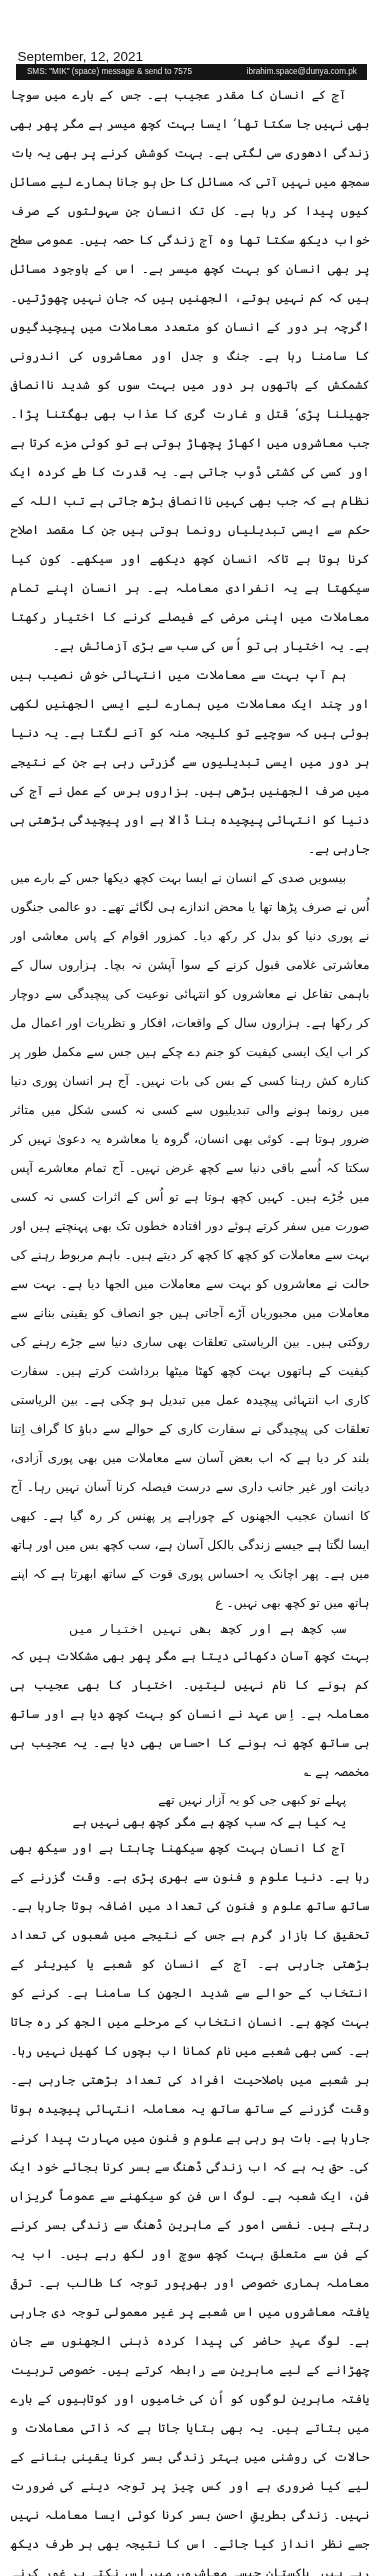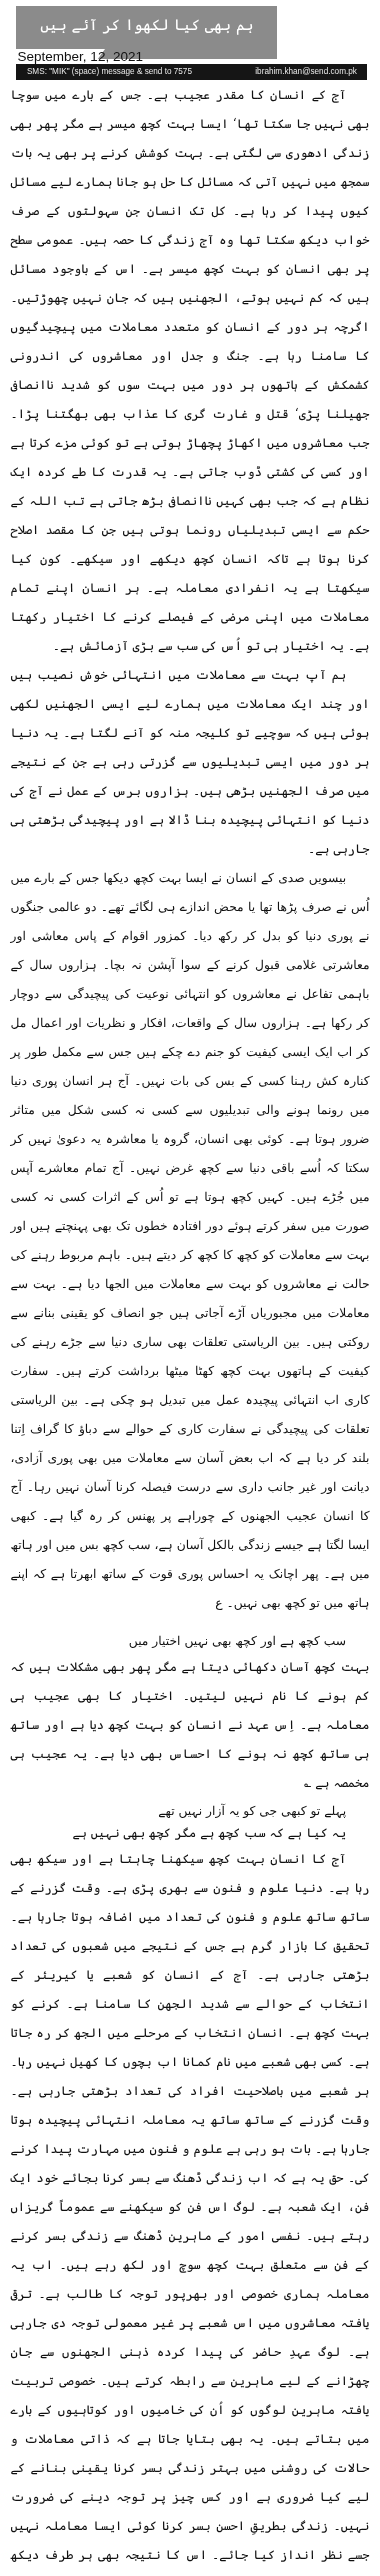--- a/index.html
+++ b/index.html
@@ -15,35 +15,32 @@
   .email-text { position:absolute; right:10.5px; top:2.9px; font-family:"Liberation Sans", sans-serif; font-size:8.2px; color:#e9e9e9; }
   .logo-panel { position:absolute; left:261px; top:0; width:89px; height:58px; background:#ffffff; border-left:0.6px solid #bbb; }
   .logo-name { position:absolute; left:3.5px; top:21px; width:39px; text-align:center; direction:rtl; font-size:11px; font-weight:bold; color:#111; font-family:"DejaVu Serif", serif; }
   .logo-rule { position:absolute; left:5.8px; top:39px; width:36px; height:0.6px; background:#777; }
   .logo-author { position:absolute; left:3.5px; top:41px; width:39px; text-align:center; direction:rtl; font-size:6.4px; color:#222; }
   .portrait { position:absolute; left:44px; top:1.2px; width:44px; height:57px; overflow:hidden; }
   .article { position:absolute; left:10.5px; top:81px; width:359px; direction:rtl; text-align:justify; font-family:"DejaVu Serif", serif; font-size:12.3px; line-height:29px; color:#111; }
   .article p { margin:0; text-indent:23.4px; }
   .article p.noindent { text-indent:0; }
   .article p.verse { text-indent:0; padding-right:23.4px; text-align:right; line-height:20px; margin:2.3px 0; }
-  .article p.gap-top { margin-top:13px; }
+  .article p.gap-top { margin-top:2px;font-family:Liberation Mono, monospace; }
 </style>
 </head>
 <body>
 
 <div class="header">
-  <div class="banner">
-    <div class="banner-title">ہم بھی کیا لکھوا کر آئے ہیں</div>
-  </div>
   <div class="date-tab"></div>
   <div class="date-slant"></div>
   <div class="date-text">September, 12, 2021</div>
   <div class="sms-bar">
     <span class="sms-text">SMS: "MIK" (space) message &amp; send to 7575</span>
-    <span class="email-text">ibrahim.khan@send.com.pk</span>
+    <span class="email-text">ibrahim.space@dunya.com.pk</span>
   </div>
 </div>
 
 <div class="article">
   <p>آج کے انسان کا مقدر عجیب ہے۔ جس کے بارے میں سوچا بھی نہیں جا سکتا تھا‘ ایسا بہت کچھ میسر ہے مگر پھر بھی زندگی ادھوری سی لگتی ہے۔ بہت کوشش کرنے پر بھی یہ بات سمجھ میں نہیں آتی کہ مسائل کا حل ہو جانا ہمارے لیے مسائل کیوں پیدا کر رہا ہے۔ کل تک انسان جن سہولتوں کے صرف خواب دیکھ سکتا تھا وہ آج زندگی کا حصہ ہیں۔ عمومی سطح پر بھی انسان کو بہت کچھ میسر ہے۔ اس کے باوجود مسائل ہیں کہ کم نہیں ہوتے، الجھنیں ہیں کہ جان نہیں چھوڑتیں۔ اگرچہ ہر دور کے انسان کو متعدد معاملات میں پیچیدگیوں کا سامنا رہا ہے۔ جنگ و جدل اور معاشروں کی اندرونی کشمکش کے ہاتھوں ہر دور میں بہت سوں کو شدید ناانصافی جھیلنا پڑی‘ قتل و غارت گری کا عذاب بھی بھگتنا پڑا۔ جب معاشروں میں اکھاڑ پچھاڑ ہوتی ہے تو کوئی مزے کرتا ہے اور کسی کی کشتی ڈوب جاتی ہے۔ یہ قدرت کا طے کردہ ایک نظام ہے کہ جب بھی کہیں ناانصافی بڑھ جاتی ہے تب اللہ کے حکم سے ایسی تبدیلیاں رونما ہوتی ہیں جن کا مقصد اصلاح کرنا ہوتا ہے تاکہ انسان کچھ دیکھے اور سیکھے۔ کون کیا سیکھتا ہے یہ انفرادی معاملہ ہے۔ ہر انسان اپنے تمام معاملات میں اپنی مرضی کے فیصلے کرنے کا اختیار رکھتا ہے۔ یہ اختیار ہی تو اُس کی سب سے بڑی آزمائش ہے۔</p>
   <p>ہم آپ بہت سے معاملات میں انتہائی خوش نصیب ہیں اور چند ایک معاملات میں ہمارے لیے ایسی الجھنیں لکھی ہوئی ہیں کہ سوچیے تو کلیجہ منہ کو آنے لگتا ہے۔ یہ دنیا ہر دور میں ایسی تبدیلیوں سے گزرتی رہی ہے جن کے نتیجے میں صرف الجھنیں بڑھی ہیں۔ ہزاروں برس کے عمل نے آج کی دنیا کو انتہائی پیچیدہ بنا ڈالا ہے اور پیچیدگی بڑھتی ہی جارہی ہے۔</p>
   <p>بیسویں صدی کے انسان نے ایسا بہت کچھ دیکھا جس کے بارے میں اُس نے صرف پڑھا تھا یا محض اندازے ہی لگائے تھے۔ دو عالمی جنگوں نے پوری دنیا کو بدل کر رکھ دیا۔ کمزور اقوام کے پاس معاشی اور معاشرتی غلامی قبول کرنے کے سوا آپشن نہ بچا۔ ہزاروں سال کے باہمی تفاعل نے معاشروں کو انتہائی نوعیت کی پیچیدگی سے دوچار کر رکھا ہے۔ ہزاروں سال کے واقعات، افکار و نظریات اور اعمال مل کر اب ایک ایسی کیفیت کو جنم دے چکے ہیں جس سے مکمل طور پر کنارہ کش رہنا کسی کے بس کی بات نہیں۔ آج ہر انسان پوری دنیا میں رونما ہونے والی تبدیلیوں سے کسی نہ کسی شکل میں متاثر ضرور ہوتا ہے۔ کوئی بھی انسان، گروہ یا معاشرہ یہ دعویٰ نہیں کر سکتا کہ اُسے باقی دنیا سے کچھ غرض نہیں۔ آج تمام معاشرے آپس میں جُڑے ہیں۔ کہیں کچھ ہوتا ہے تو اُس کے اثرات کسی نہ کسی صورت میں سفر کرتے ہوئے دور افتادہ خطوں تک بھی پہنچتے ہیں اور بہت سے معاملات کو کچھ کا کچھ کر دیتے ہیں۔ باہم مربوط رہنے کی حالت نے معاشروں کو بہت سے معاملات میں الجھا دیا ہے۔ بہت سے معاملات میں مجبوریاں آڑے آجاتی ہیں جو انصاف کو یقینی بنانے سے روکتی ہیں۔ بین الریاستی تعلقات بھی ساری دنیا سے جڑے رہنے کی کیفیت کے ہاتھوں بہت کچھ کھٹا میٹھا برداشت کرتے ہیں۔ سفارت کاری اب انتہائی پیچیدہ عمل میں تبدیل ہو چکی ہے۔ بین الریاستی تعلقات کی پیچیدگی نے سفارت کاری کے حوالے سے دباؤ کا گراف اِتنا بلند کر دیا ہے کہ اب بعض آسان سے معاملات میں بھی پوری آزادی، دیانت اور غیر جانب داری سے درست فیصلہ کرنا آسان نہیں رہا۔ آج کا انسان عجیب الجھنوں کے چوراہے پر پھنس کر رہ گیا ہے۔ کبھی ایسا لگتا ہے جیسے زندگی بالکل آسان ہے، سب کچھ بس میں اور ہاتھ میں ہے۔ پھر اچانک یہ احساس پوری قوت کے ساتھ ابھرتا ہے کہ اپنے ہاتھ میں تو کچھ بھی نہیں۔ ع</p>
   <p class="verse gap-top">سب کچھ ہے اور کچھ بھی نہیں اختیار میں</p>
   <p class="noindent">بہت کچھ آسان دکھائی دیتا ہے مگر پھر بھی مشکلات ہیں کہ کم ہونے کا نام نہیں لیتیں۔ اختیار کا بھی عجیب ہی معاملہ ہے۔ اِس عہد نے انسان کو بہت کچھ دیا ہے اور ساتھ ہی ساتھ کچھ نہ ہونے کا احساس بھی دیا ہے۔ یہ عجیب ہی مخمصہ ہے ؎</p>
   <p class="verse">پہلے تو کبھی جی کو یہ آزار نہیں تھے</p>

